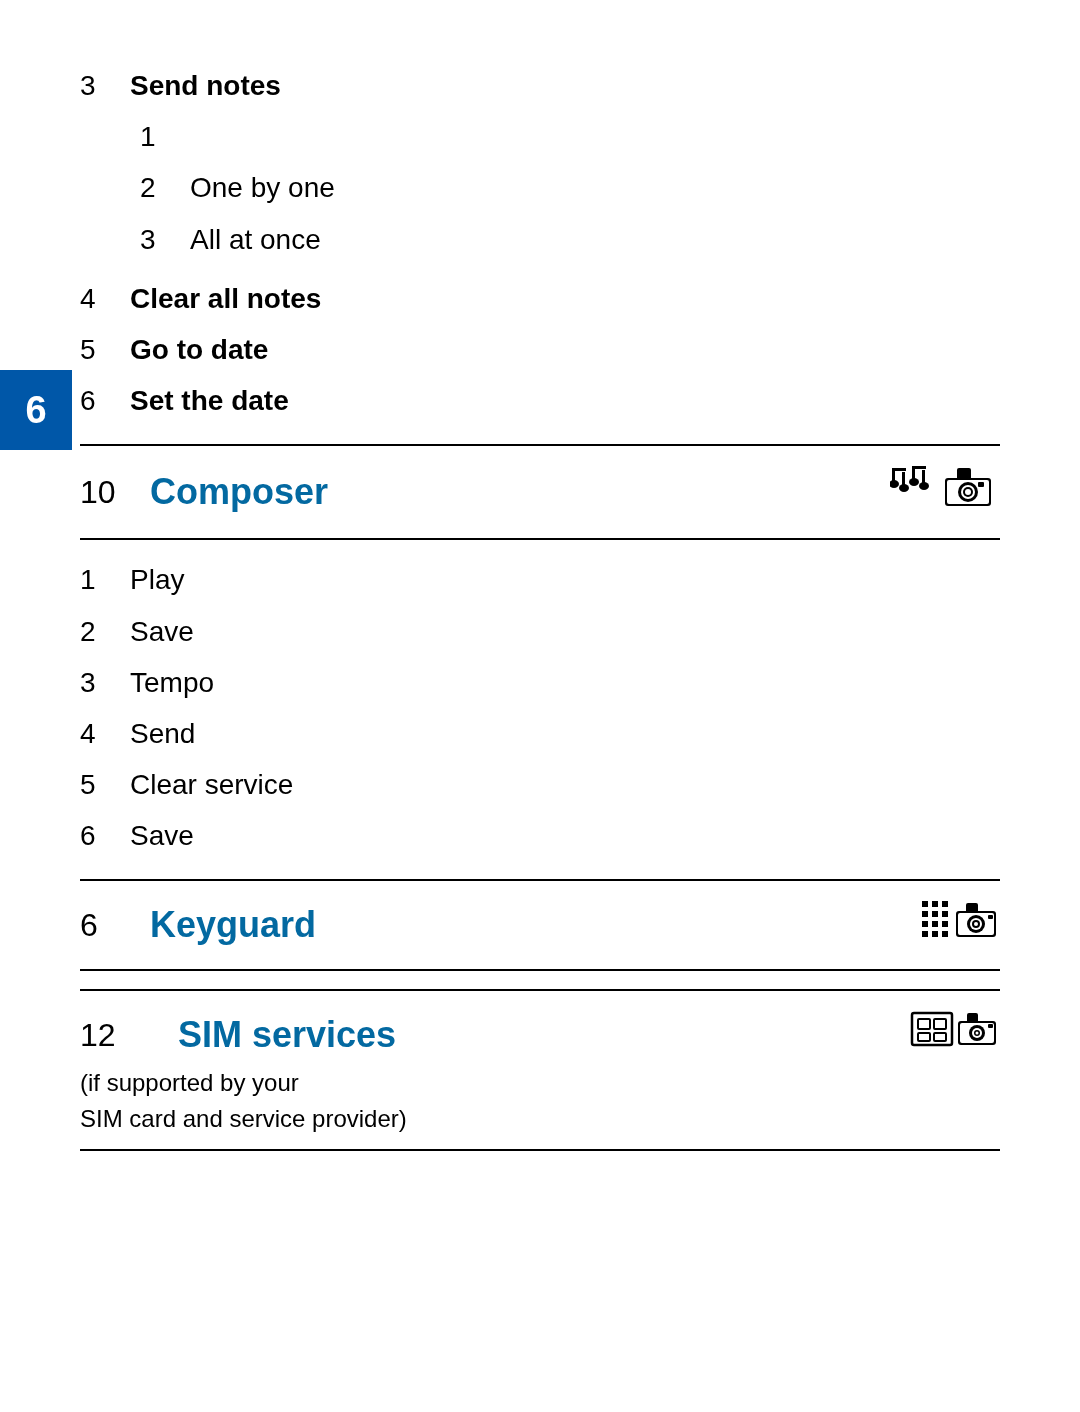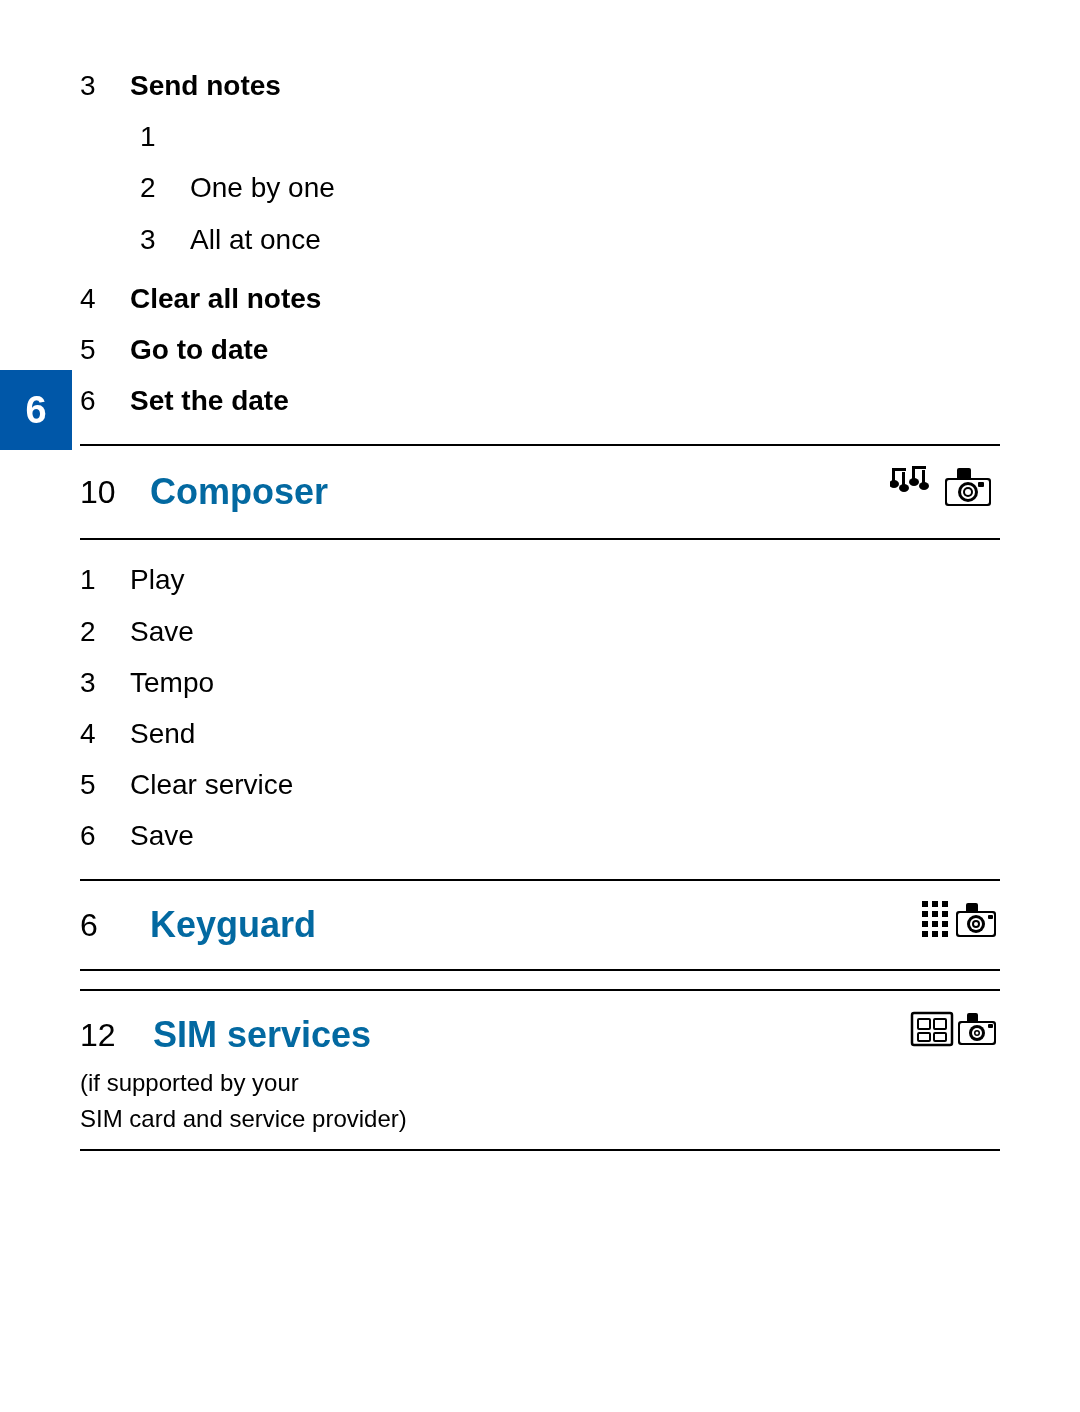--- a/index.html
+++ b/index.html
@@ -106,21 +106,21 @@
 
     .sim-text {
       font-size: 24px;
       line-height: 1.5;
       margin-top: 4px;
     }
 
     .sim-header-row {
       display: flex;
       align-items: center;
-      gap: 3px;
+      gap: 28px;
     }
   </style>
 </head>
 <body>
 
 <div class="page-container">
 
   <div class="chapter-tab">
     <span>6</span>
   </div>

